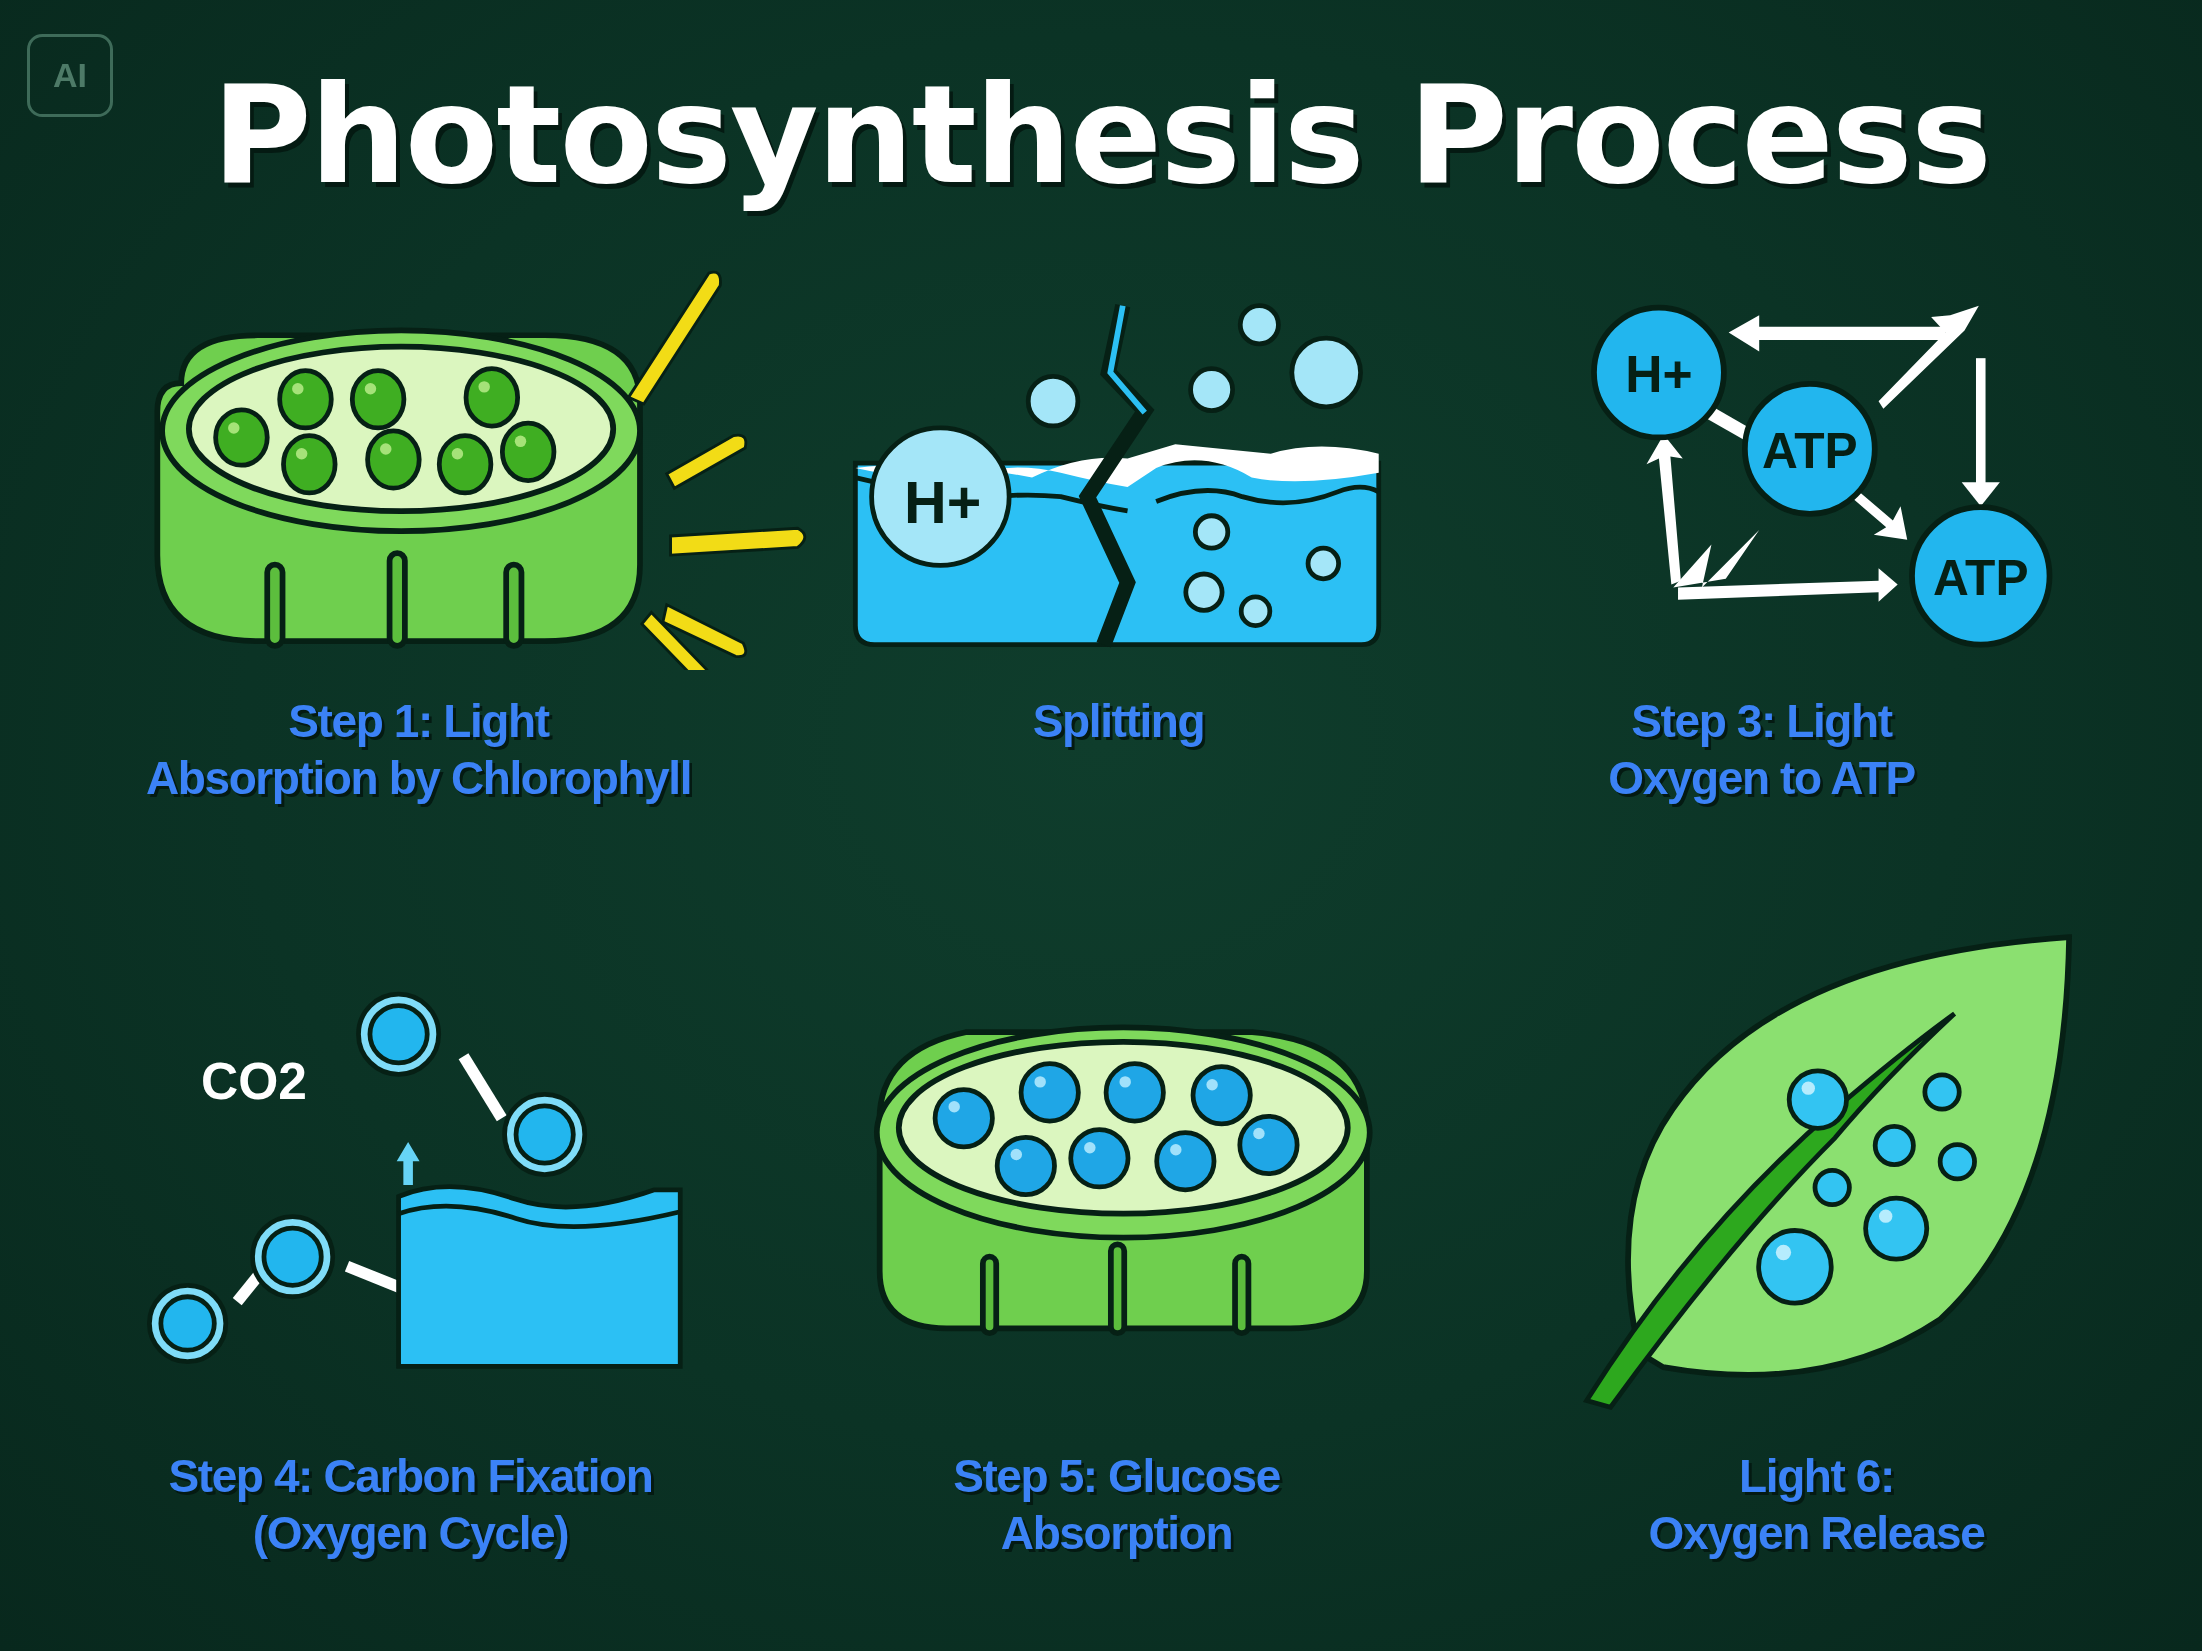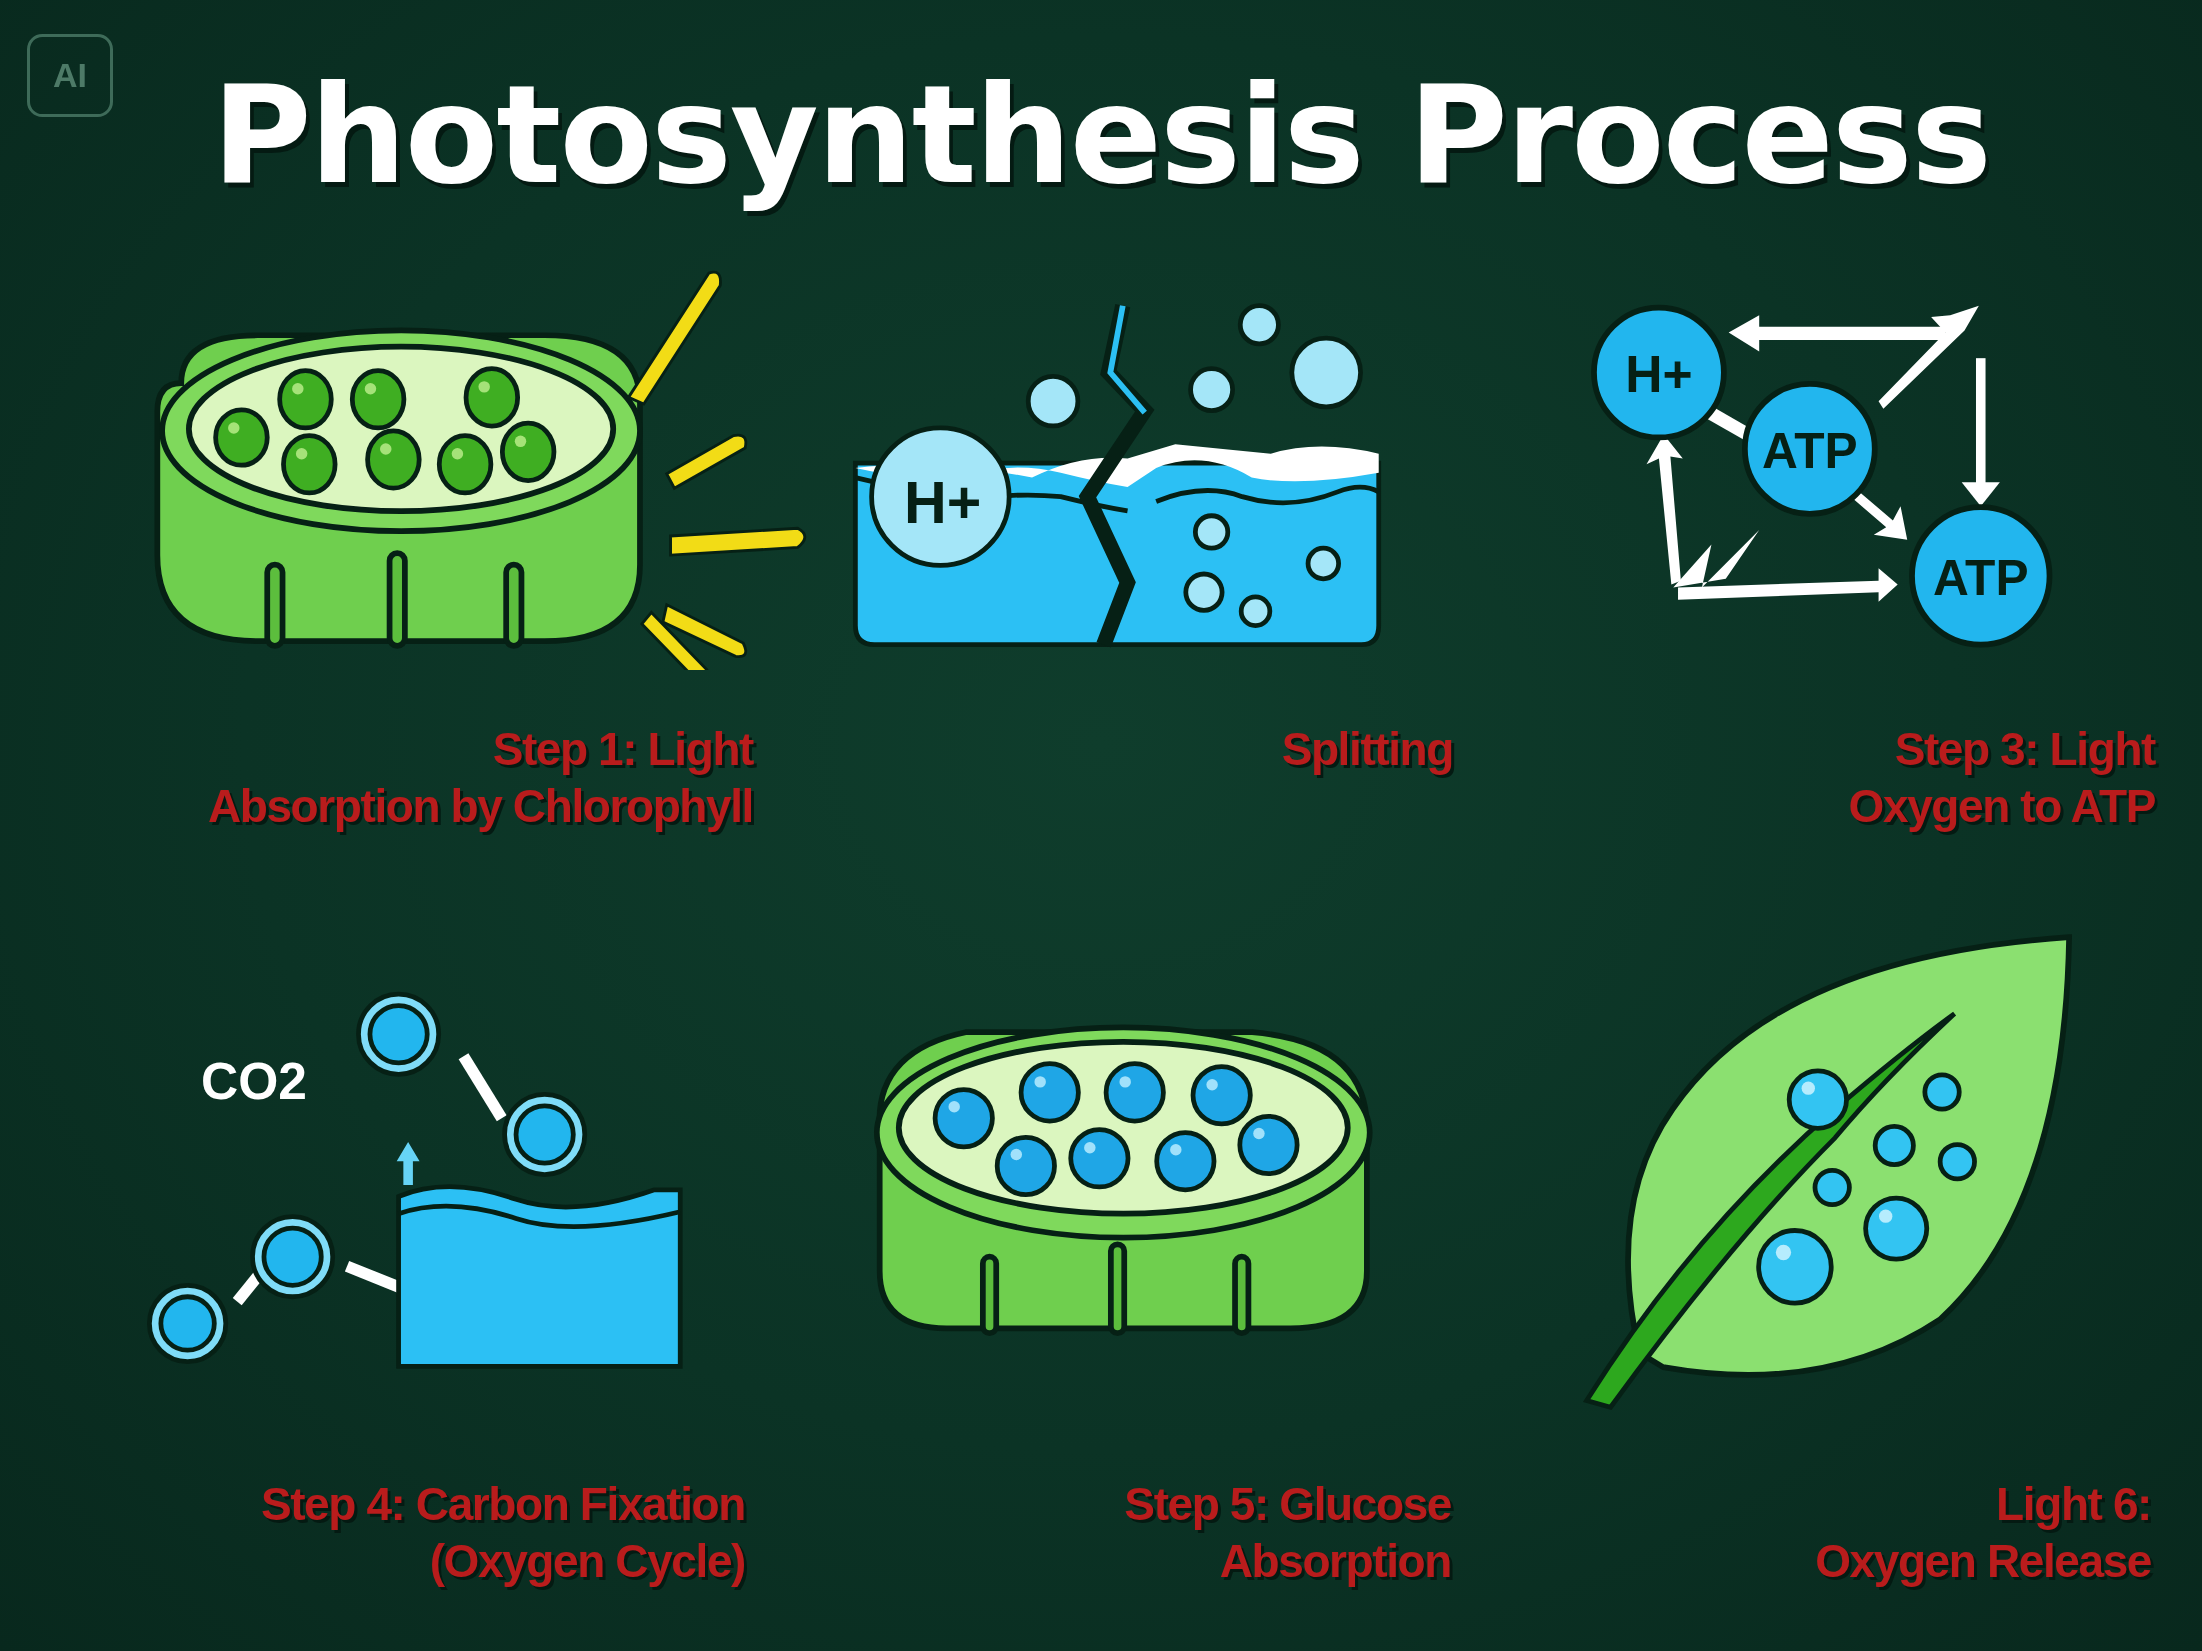--- a/index.html
+++ b/index.html
@@ -19,26 +19,25 @@
   .title {
     position: absolute; left: 0; right: 0; top: 46px; text-align: center;
     color: #ffffff; font-weight: bold; font-size: 136px; letter-spacing: -1.9px;
     font-family: "DejaVu Sans", sans-serif;
     text-shadow: 3.8px 4.8px 0 #041a12;
     line-height: 1.1;
     margin-top: 15px;
   }
   .icon { position: absolute; }
   .label {
-    position: absolute; width: 669px; text-align: right;
-    color: #b91c1c; font-weight: bold; font-size: 46px; line-height: 57px;
+    position: absolute; width: 669px; text-align: center;
+    color: #3b82f6; font-weight: bold; font-size: 46px; line-height: 57px;
     font-family: "Liberation Sans", sans-serif;
     letter-spacing: -1.4px;
     text-shadow: 2.9px 2.9px 0 #041a12;
-    margin-top: 28px;
   }
   .label span { display: block; }
 </style>
 </head>
 <body>
 
 <div class="ai-badge">AI</div>
 <div class="title">Photosynthesis Process</div>
 
 <svg class="icon" style="left:143px; top:249px;" width="669" height="421" viewBox="0 0 700 440">
@@ -200,21 +199,21 @@
   </g>
 </svg>
 
 <div class="label" style="left:84px; top:693px;">
   <span>Step 1: Light</span>
   <span>Absorption by Chlorophyll</span>
 </div>
 <div class="label" style="left:784px; top:693px;">
   <span>Splitting</span>
 </div>
-<div class="label" style="left:1486px; top:693px;">
+<div class="label" style="left:1427px; top:693px;">
   <span>Step 3: Light</span>
   <span>Oxygen to ATP</span>
 </div>
 <div class="label" style="left:76px; top:1448px;">
   <span>Step 4: Carbon Fixation</span>
   <span>(Oxygen Cycle)</span>
 </div>
 <div class="label" style="left:782px; top:1448px;">
   <span>Step 5: Glucose</span>
   <span>Absorption</span>

